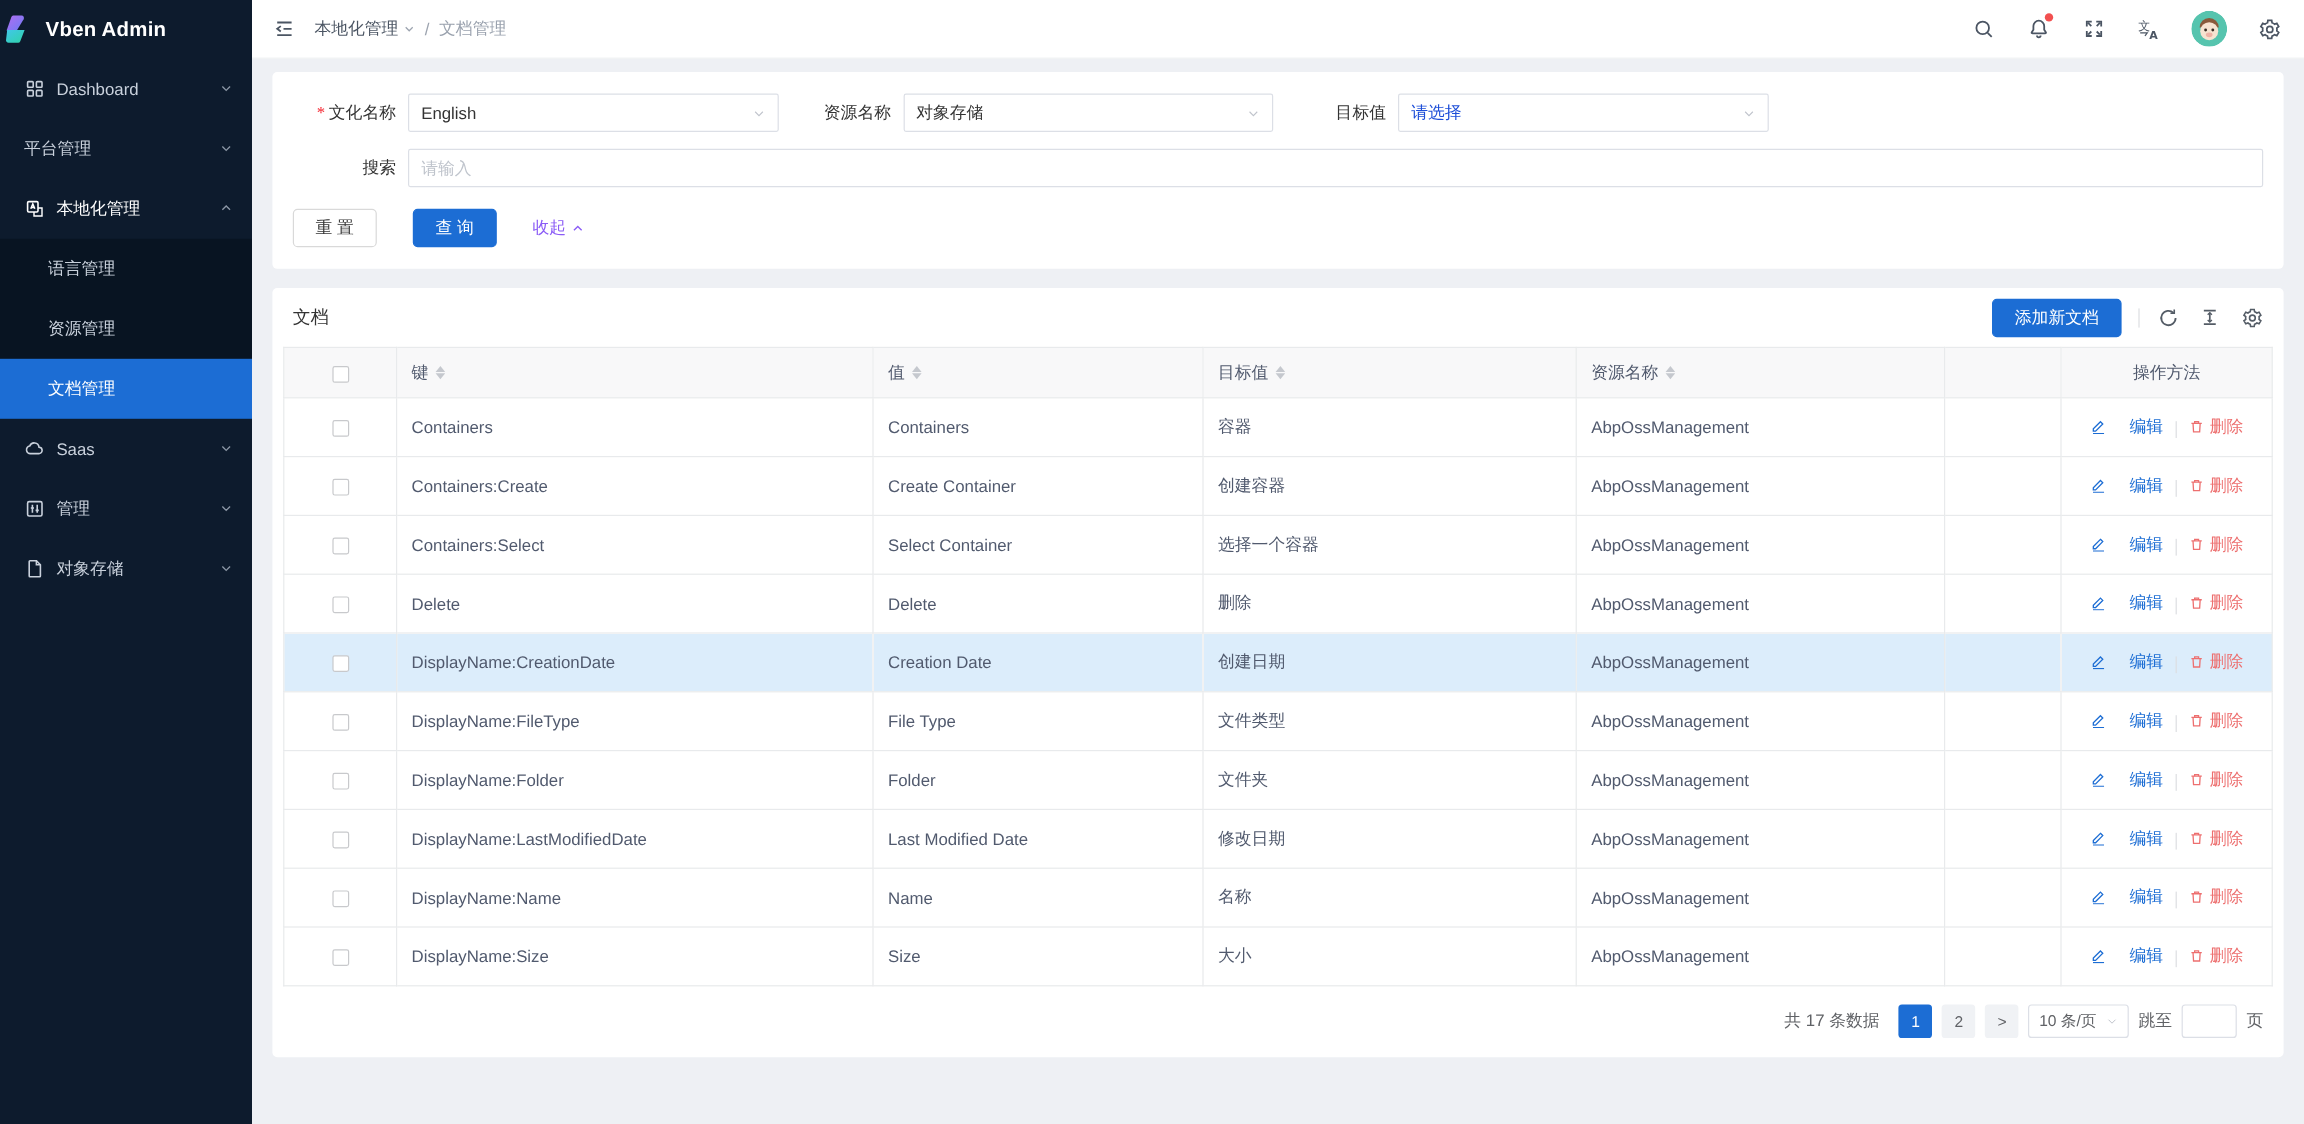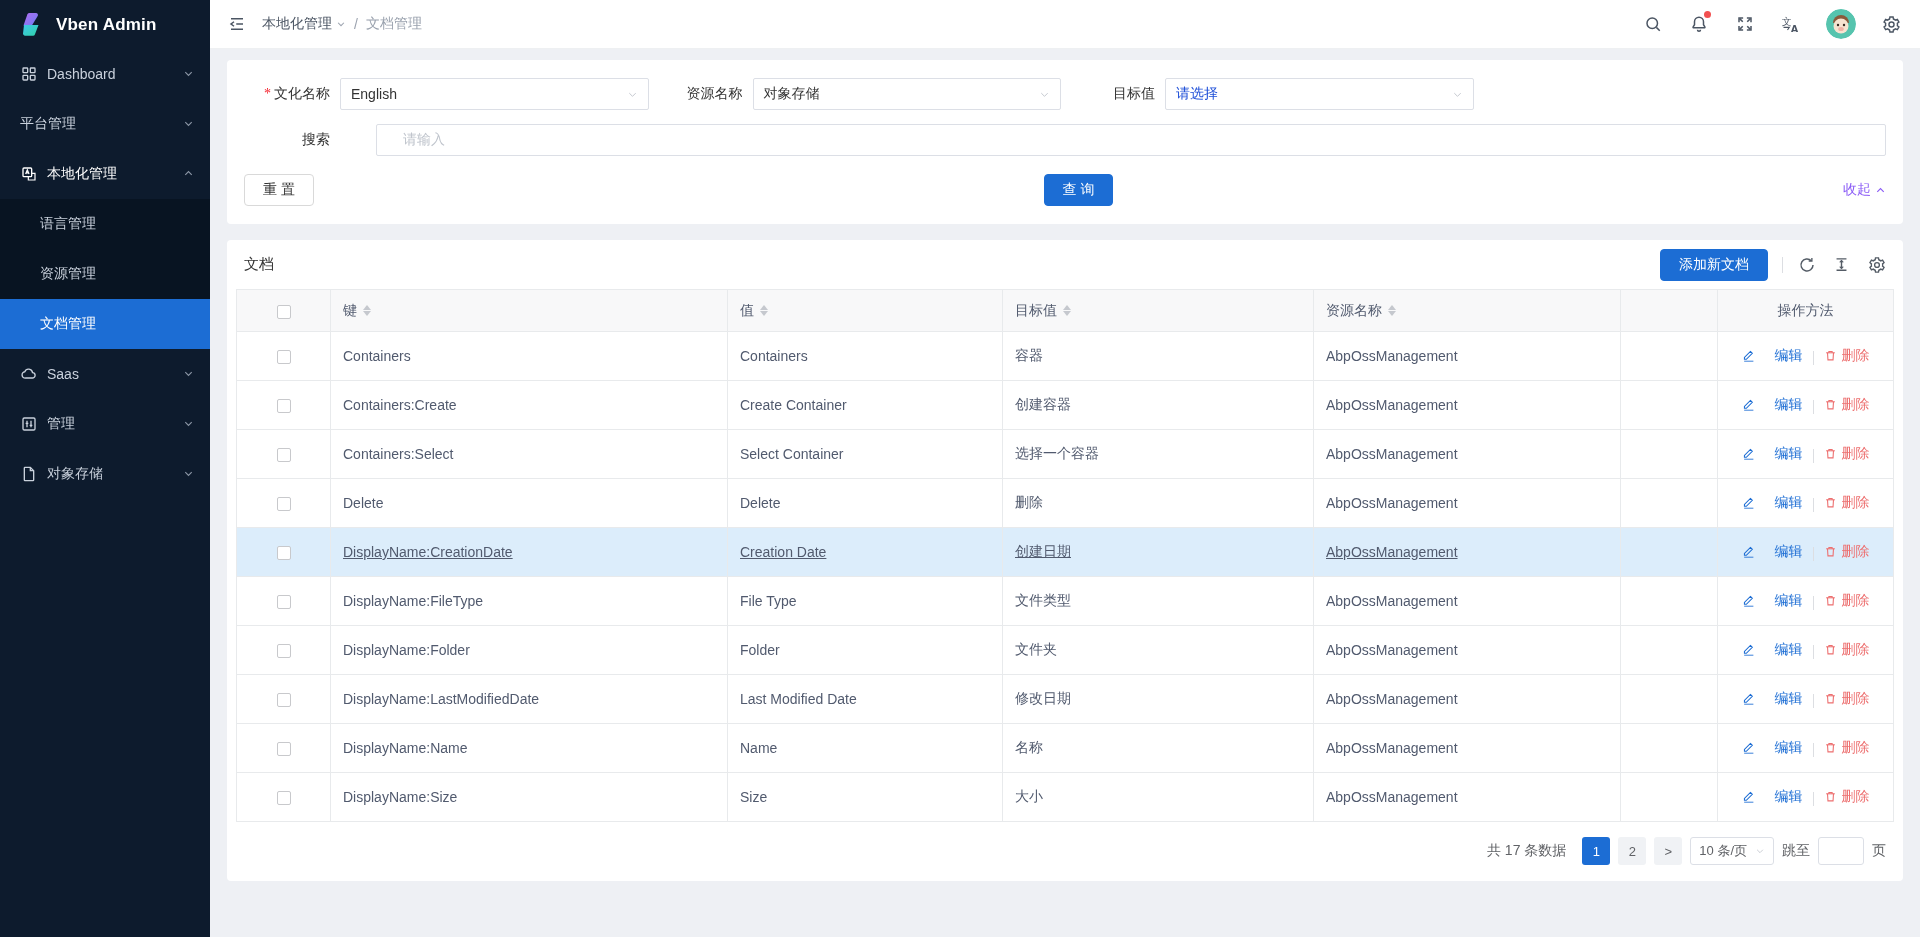--- a/index.html
+++ b/index.html
@@ -1,21 +1,21 @@
 <!DOCTYPE html>
 <html><head>
 <meta charset="utf-8">
 <style>
   * { margin:0; padding:0; box-sizing:border-box; }
   html,body { width:1920px; height:937px; overflow:hidden; font-family:"Liberation Sans","DejaVu Sans",sans-serif; font-size:14px; color:#515a6e; background:#eef0f4; }
   .app { display:flex; width:1920px; height:937px; }
 
   
   .sidebar { width:210px; min-width:210px; background:#0d1b2d; color:#c9d1dc; display:flex; flex-direction:column; }
-  .logo-row { height:49px; display:flex; align-items:center; padding-left:18px; gap:10px; }
+  .logo-row { height:49px; display:flex; align-items:center; gap:10px; }
   .logo-title { color:#fff; font-weight:bold; font-size:17px; letter-spacing:.2px; }
   .menu { flex:1; }
   .menu-item { height:50px; display:flex; align-items:center; padding:0 16px 0 20px; gap:10px; cursor:pointer; font-size:14px; }
   .menu-item .mi-label { flex:1; }
   .menu-item .chev { color:#8b96a5; }
   .menu-item.expanded { color:#fff; }
   .submenu { background:#081422; }
   .submenu .menu-item { padding-left:40px; }
   .menu-item.active { background:#1c6dd4; color:#fff; }
   .mi-icon { width:17px; height:17px; display:inline-flex; align-items:center; justify-content:center; color:#c9d1dc; }
@@ -41,23 +41,23 @@
   .filter-card { padding:18px 17px; }
   .f-row1 { display:grid; grid-template-columns:repeat(4,1fr); column-gap:8px; }
   .f-field { display:flex; align-items:center; }
   .f-label { width:96px; min-width:96px; text-align:right; padding-right:10px; color:#333;font-family:Liberation Serif, serif; }
   .req { color:#f5222d; margin-right:3px; }
   .select-box { flex:1; height:32px; border:1px solid #dcdfe6; border-radius:2px; display:flex; align-items:center; padding:0 10px; color:#333; background:#fff; cursor:pointer; }
   .select-box .sel-text { flex:1; }
   .select-box .placeholder { color:#1d4ed8; }
   .select-box .sel-chev { color:#c0c4cc; display:flex; }
   .f-row2 { display:flex; align-items:center; margin-top:14px; }
-  .text-input { flex:1; height:32px; border:1px solid #dcdfe6; border-radius:2px; padding:0 26px; font-size:14px; color:#333; font-family:Liberation Serif, serif; outline:none;margin-left:36px; }
+  .text-input { flex:1; height:32px; border:1px solid #dcdfe6; border-radius:2px; padding:0 10px; font-size:14px; color:#333; font-family:Liberation Sans, sans-serif; outline:none; }
   .text-input::placeholder { color:#bfc4cc; }
-  .f-row3 { display:flex; justify-content:space-between; align-items:center; gap:30px; margin-top:18px; }
+  .f-row3 { display:flex; justify-content:flex-start; align-items:center; gap:30px; margin-top:18px; }
   .btn { height:32px; padding:0 18px; border-radius:4px; border:1px solid #d9d9d9; background:#fff; color:#333; font-size:14px; cursor:pointer; font-family:inherit; }
   .btn-primary { background:#1c6dd4; border-color:#1c6dd4; color:#fff; }
   .link-collapse { color:#8b5cf6; display:flex; align-items:center; gap:4px; cursor:pointer; }
 
   
   .table-card { margin-top:16px; padding:0 9px 10px 9px; }
   .panel-head { height:49px; display:flex; align-items:center; padding:0 8px; }
   .panel-title { font-size:15px; color:#333; }
   .panel-actions { margin-left:auto; display:flex; align-items:center; }
   .toolbar-divider { width:1px; height:16px; background:#dcdee2; margin:0 14px; }
@@ -69,21 +69,21 @@
   .grid th { background:#f8f8f9; height:42px; color:#515a6e; }
   .grid td { height:49px; color:#515a6e; }
   .col-check { width:94px; }
   .col-key { width:397px; }
   .col-value { width:275px; }
   .col-target { width:311px; }
   .col-resource { width:307px; }
   .col-empty { width:97px; }
   .col-actions { }
   th.center, td.center { text-align:center; }
-  tr.highlight td { background:#dcedfb;text-decoration:underline; }
+  tr.highlight td { background:#dcedfb; }
   .checkbox { display:inline-block; width:14px; height:14px; border:1px solid #c8c9cc; border-radius:2px; background:#fff; vertical-align:middle; cursor:pointer; }
   .sort-caret { display:inline-flex; flex-direction:column; margin-left:6px; vertical-align:middle; gap:1px; }
   .sort-caret i { width:0; height:0; border-left:4px solid transparent; border-right:4px solid transparent; display:block; }
   .sort-caret .up { border-bottom:5px solid #c5c8ce; }
   .sort-caret .down { border-top:5px solid #c5c8ce; }
   .act-link { display:inline-flex; align-items:center; gap:5px; cursor:pointer; }
   .act-edit { color:#1c6dd4;gap:20px; }
   .act-delete { color:#ed6f6f; }
   .act-sep { display:inline-block; width:1px; height:14px; background:#dcdee2; margin:0 10px; vertical-align:middle; }
 

